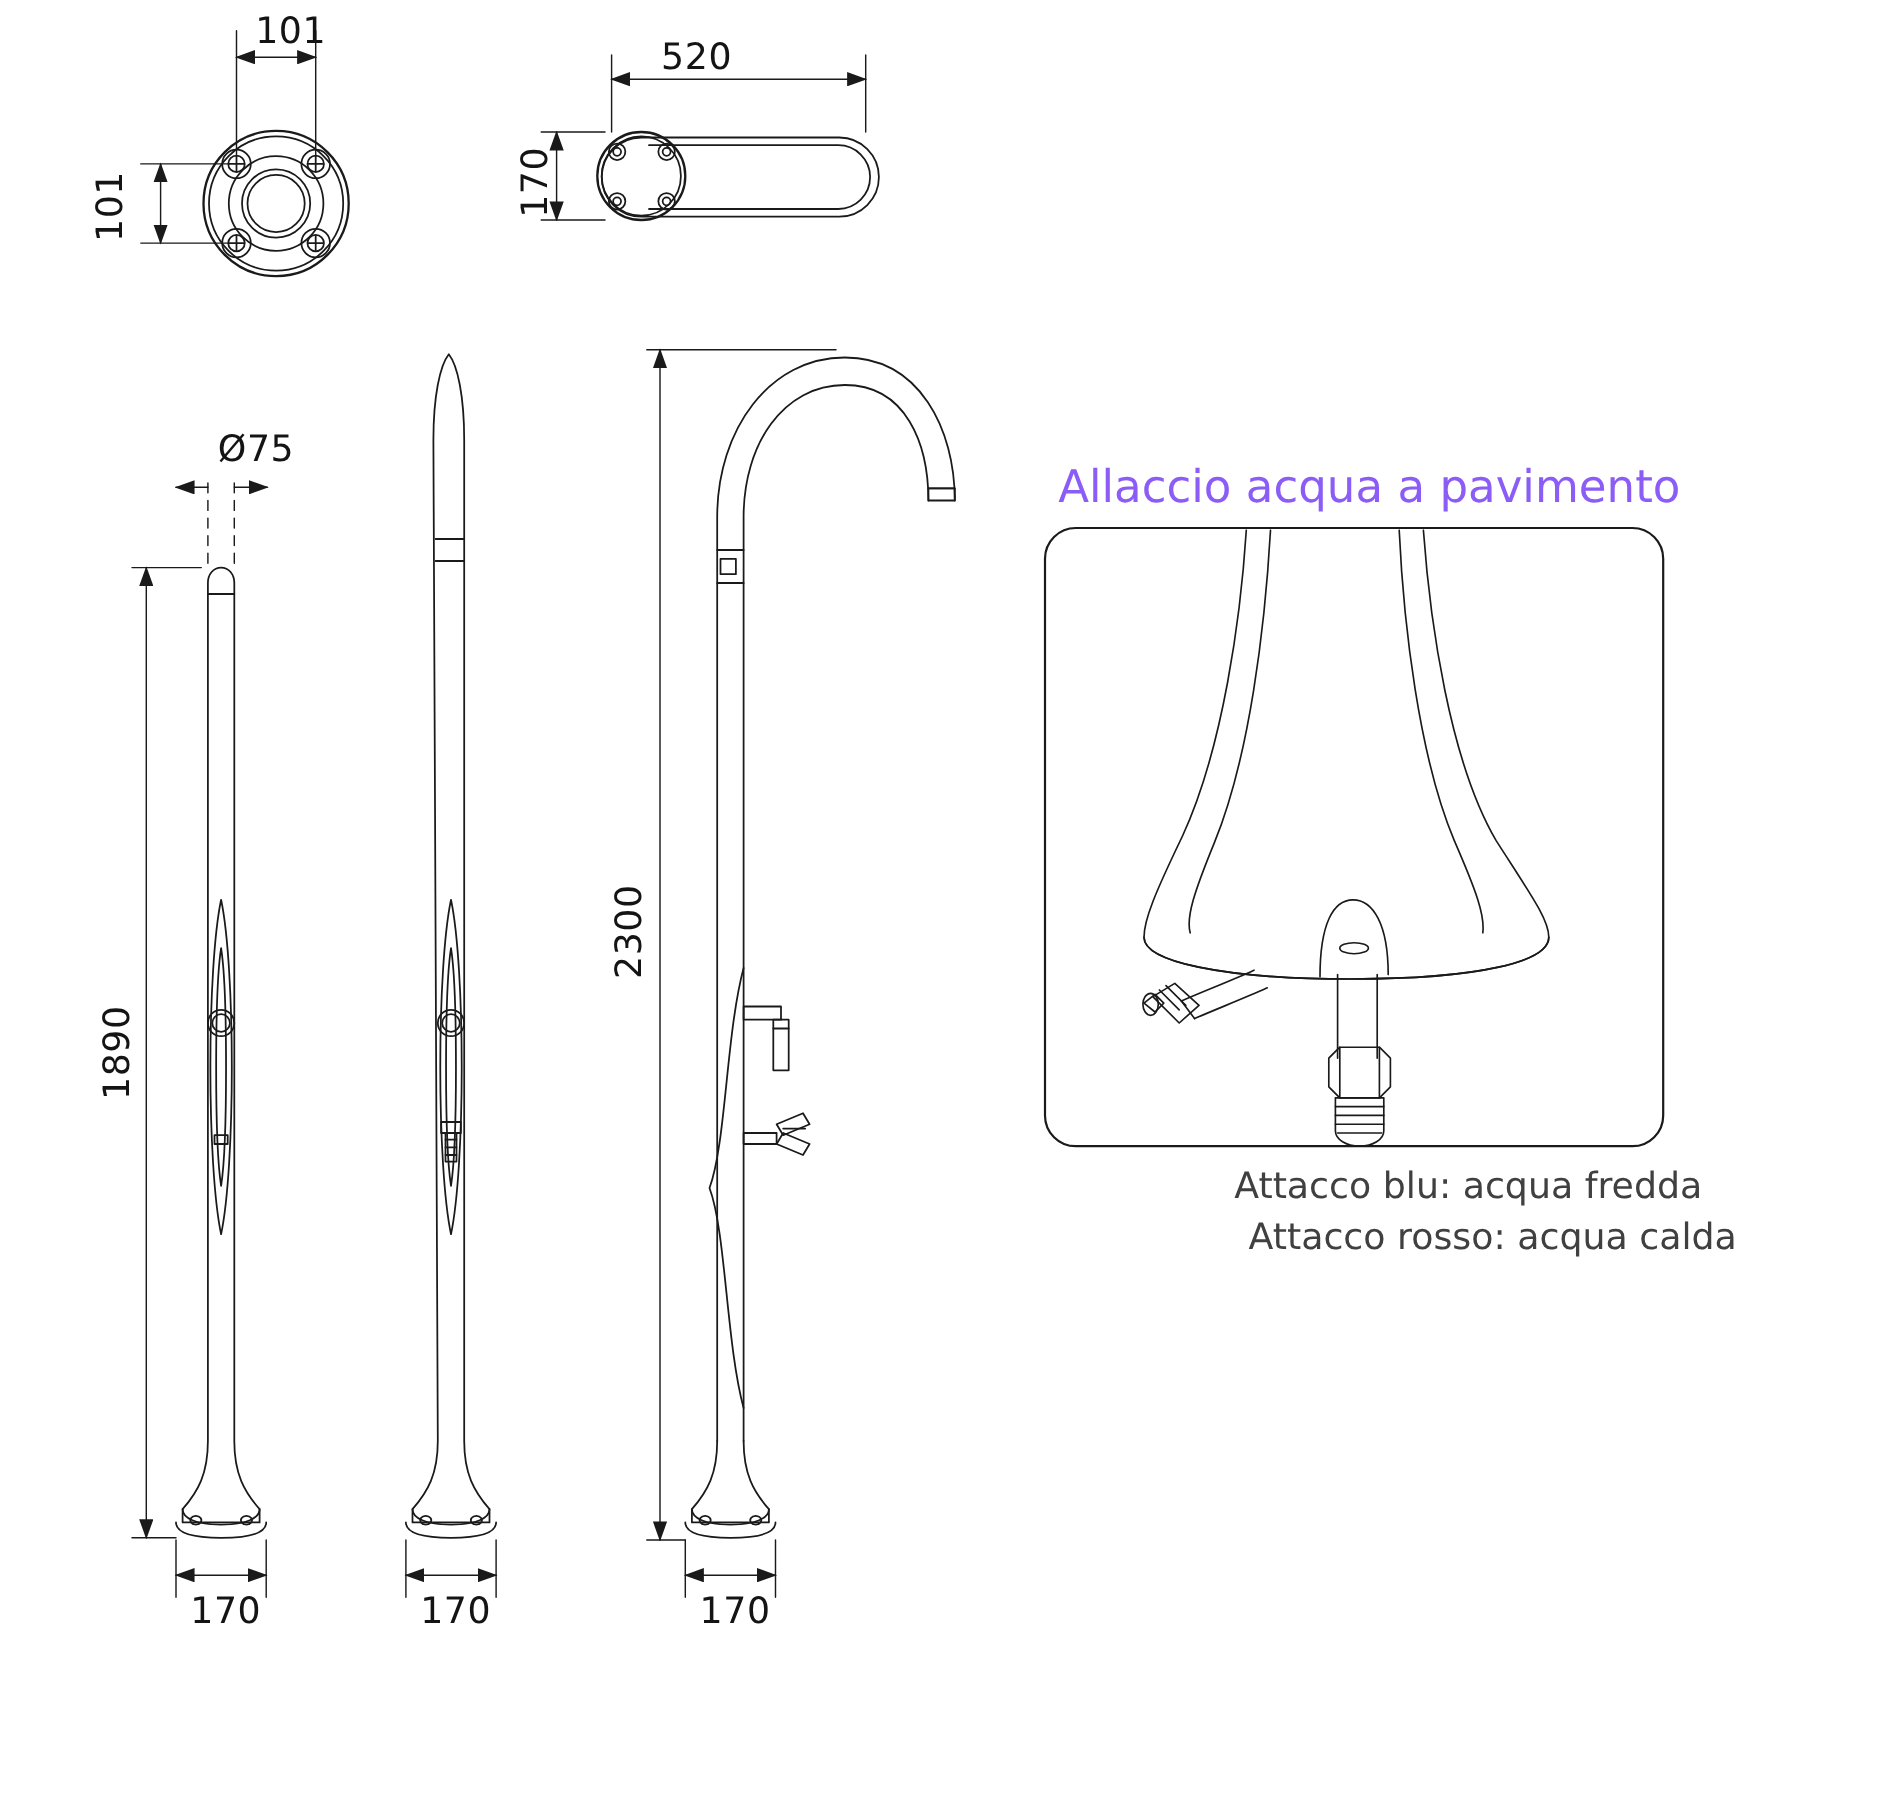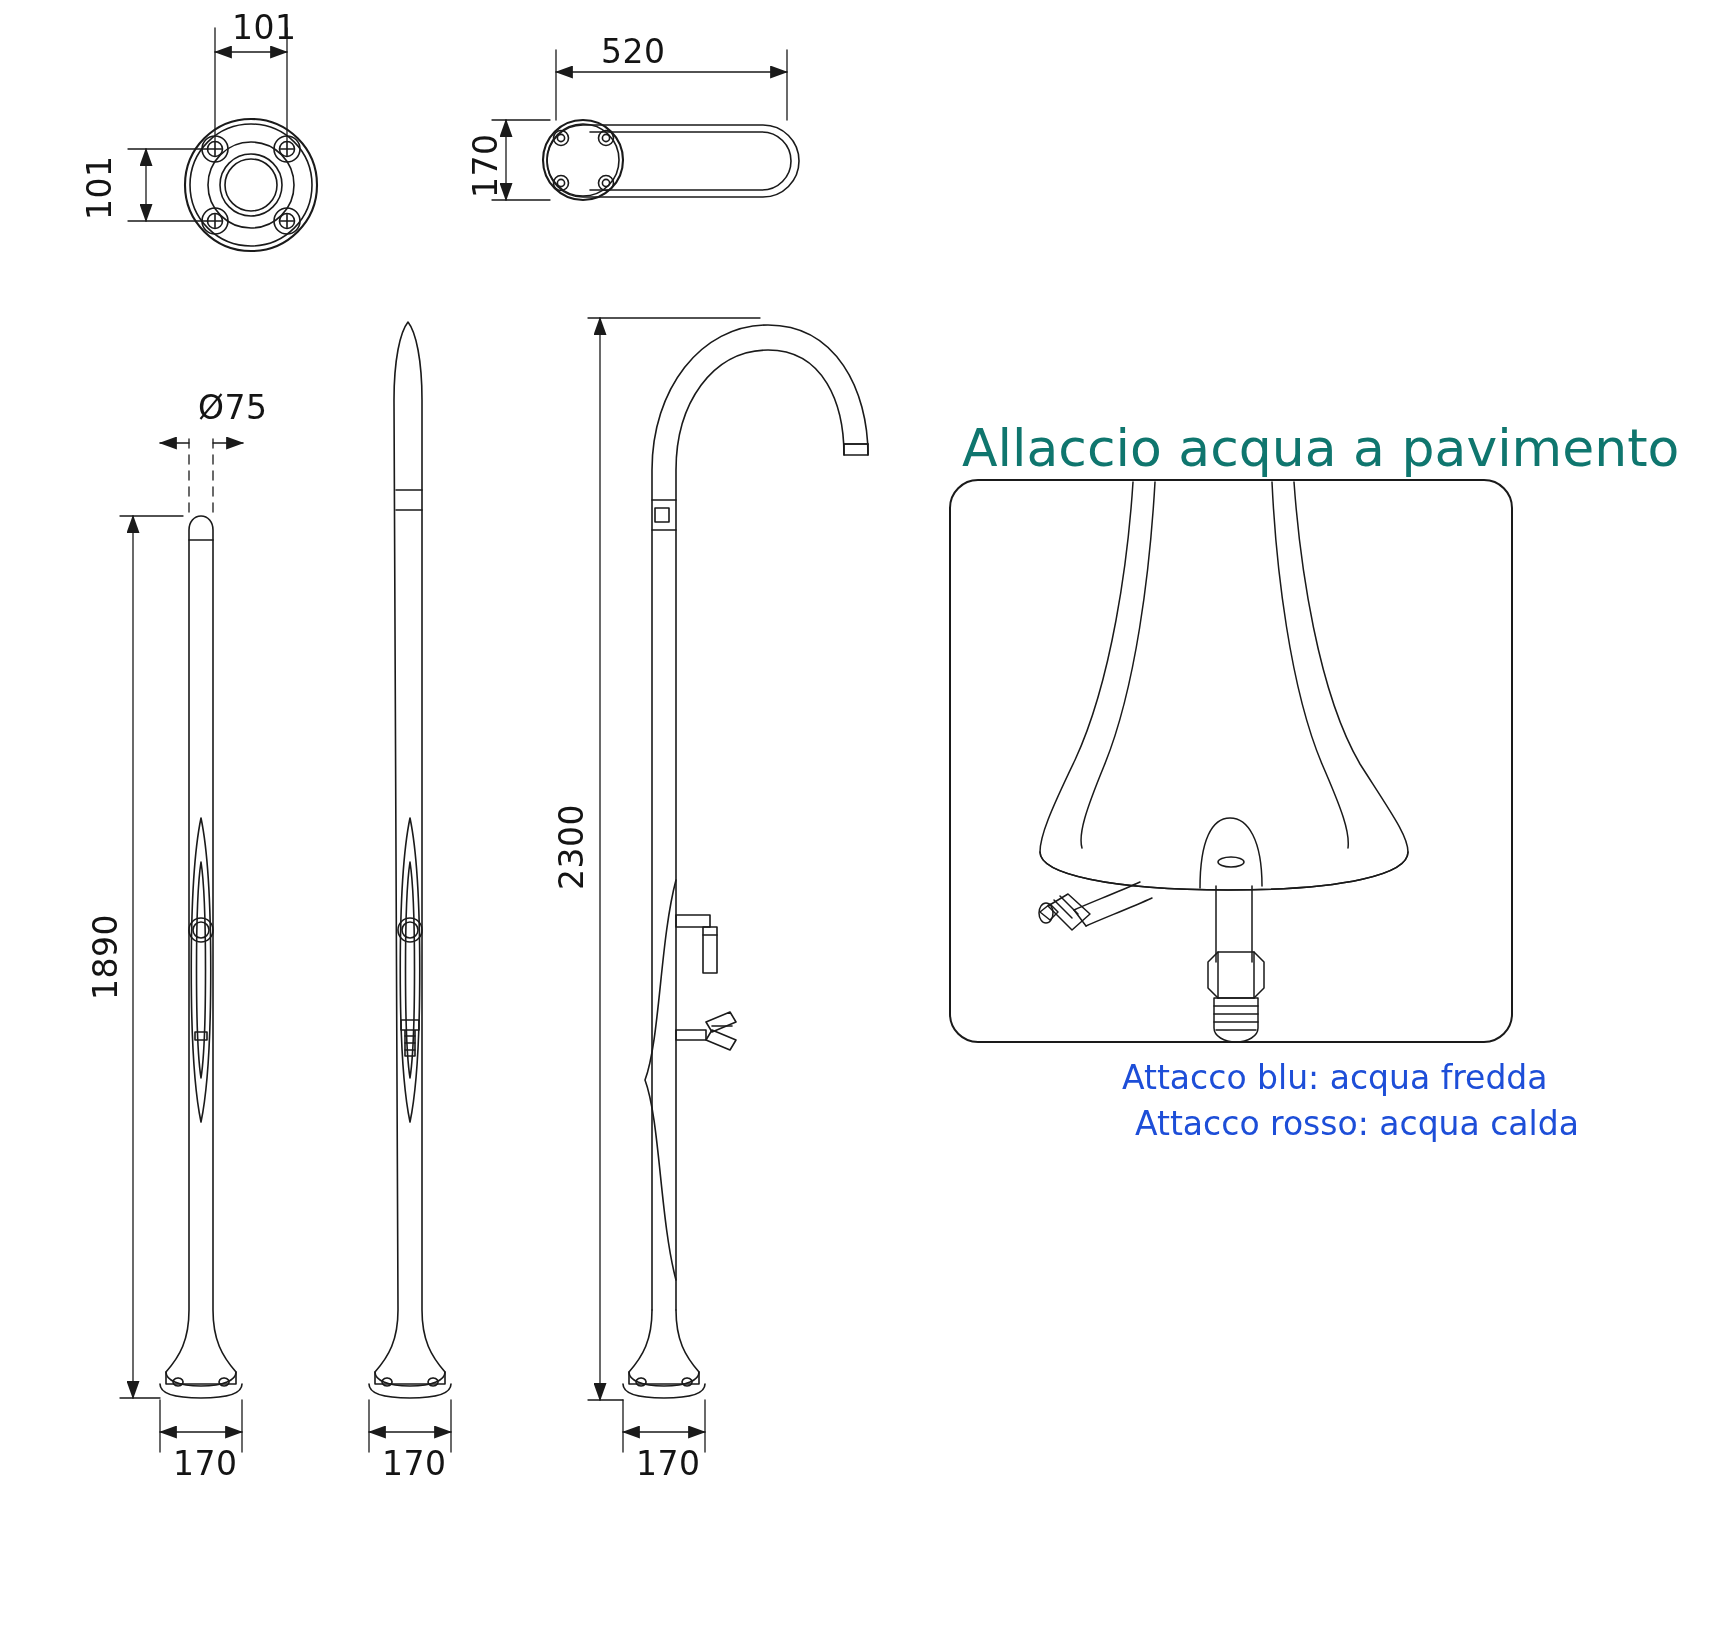--- a/index.html
+++ b/index.html
@@ -3,22 +3,22 @@
 <meta charset="utf-8">
 <style>
   html,body{margin:0;padding:0;background:#fff;}
   body{width:1721px;height:1633px;position:relative;overflow:hidden;
        font-family:"DejaVu Sans","Liberation Sans",sans-serif;color:#1a1a1a;}
   .stage{position:absolute;inset:0;text-align:right;}
   svg.draw{position:absolute;left:0;top:0;width:1721px;height:1633px;}
   .dimtext{position:absolute;font-size:33px;letter-spacing:.5px;color:#141414;
            white-space:nowrap;font-weight:400;}
   .dimtext.rot{transform-origin:left top;transform:rotate(-90deg);}
-  .title-txt{position:absolute;font-size:52px;color:#0f766e;white-space:nowrap;}
-  .cap-txt{position:absolute;font-size:33px;color:#1d4ed8;white-space:nowrap;}
+  .title-txt{position:absolute;font-size:41px;color:#8b5cf6;white-space:nowrap;}
+  .cap-txt{position:absolute;font-size:33px;color:#404040;white-space:nowrap;}
 </style>
 </head>
 <body>
 
 <div class="stage">
 
 <svg class="draw" viewBox="0 0 1721 1633">
   <defs>
     <marker id="ah" markerWidth="14" markerHeight="10" refX="13" refY="5" orient="auto">
       <path d="M0,0 L14,5 L0,10 z" fill="#1a1a1a"></path>

